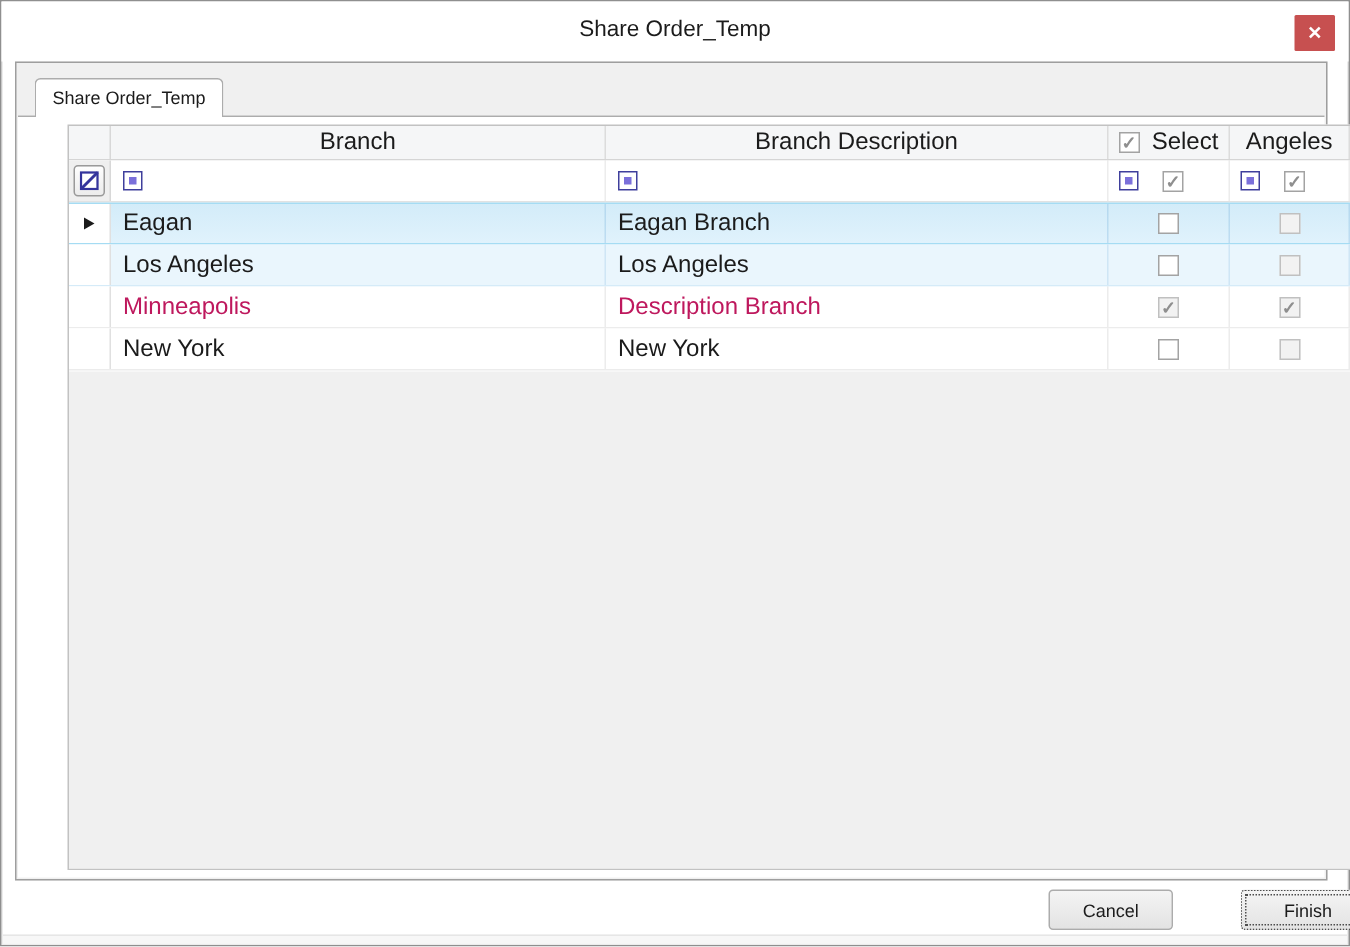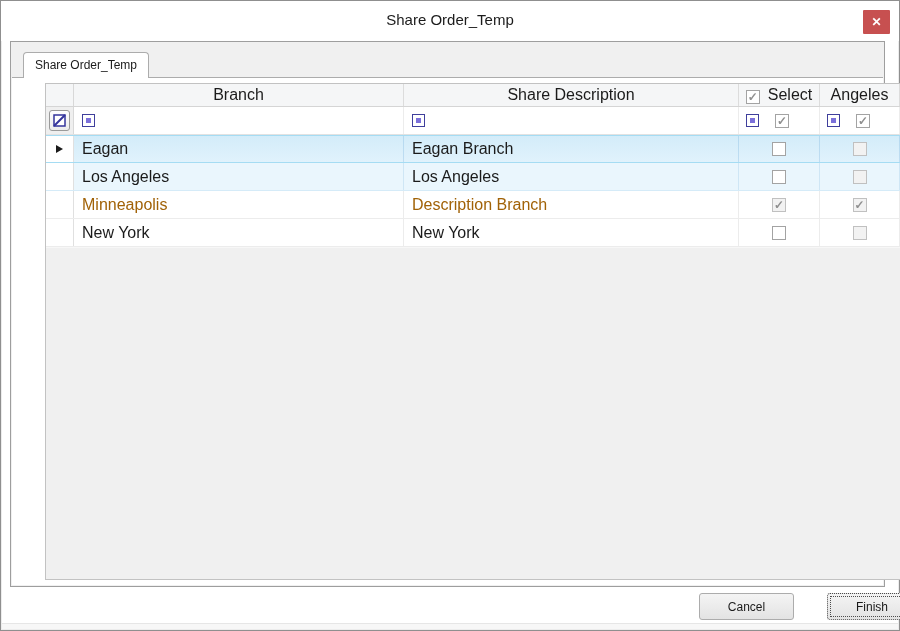--- a/index.html
+++ b/index.html
@@ -38,58 +38,58 @@
   .c-desc { width:335px; flex:0 0 335px; }
   .c-sel { width:81px; flex:0 0 81px; }
   .c-def { flex:1 1 auto; }
   .cell { display:flex; align-items:center; padding-left:8px;
           border-right:1px solid rgba(120,120,120,0.14); }
   .cb-cell { justify-content:center; padding-left:0; }
 
   .hrow { height:23px; flex:0 0 23px; background:#F5F6F7; border-bottom:1px solid #D5D5D5; }
   .hrow .cell { justify-content:center; padding-left:0; border-right:1px solid #DCDCDC; }
   .hrow .c-ind { background:#F5F6F7; }
-  .hsel { display:flex; align-items:flex-end; gap:8px; }
+  .hsel { display:flex; align-items:center; gap:8px; }
 
   .frow { height:28px; flex:0 0 28px; background:#fff; border-bottom:1px solid #E2E2E2; }
   .frow .c-ind { background:#EFEFEF; }
   .clear-filter-btn { width:21px; height:21px; border:1px solid #9A9A9A; border-radius:3px;
                       background:linear-gradient(#FEFEFE,#ECECEC);
                       display:flex; align-items:center; justify-content:center; }
   .filter-icon { width:13px; height:13px; border:1px solid #3F3F9C; background:#fff;
                  display:flex; align-items:center; justify-content:center; flex:0 0 13px; }
   .filter-icon i { width:5px; height:5px; background:#7B70DA; display:block; }
   .fcb { display:flex; align-items:center; padding-left:7px; }
   .fcb .cb { margin-left:16px; }
 
   .drow { height:28px; flex:0 0 28px; background:#fff; border-bottom:1px solid #ECECEC; }
   .drow .c-ind { border-right:1px solid #E0E0E0; }
   .row-focused { background:linear-gradient(#D3ECF9,#E0F2FC);
                  border-top:1px solid #A5DCF3; border-bottom:1px solid #A5DCF3; }
   .row-focused .cell { border-right:1px solid rgba(90,160,210,0.25);align-items:center; }
   .row-hl { background:#EAF6FD; border-bottom:1px solid #D5EBF8; }
   .row-hl .cell { border-right:1px solid rgba(90,160,210,0.18); }
-  .row-disabled { color:#a16207; }
+  .row-disabled { color:#be185d; }
 
   .arrow-right { width:0; height:0; border-left:7px solid #1b1b1b;
                  border-top:4px solid transparent; border-bottom:4px solid transparent; }
 
   .cb { width:14px; height:14px; border:1px solid #A3A3A3; background:#fff;
         display:flex; align-items:center; justify-content:center; }
   .cb.disabled { border-color:#C0C0C0; background:#F2F2F2; }
   .cb.checked::after { content:"\2713"; color:#8F8F8F; font-size:12px;
                        font-weight:bold; line-height:1; }
 
   .empty-area { flex:1 1 auto; background:#F0F0F0; border-top:1px solid #F7F7F7; }
 
   
   .btn { position:absolute; top:592px; height:27px; border:1px solid #ACACAC;
          border-radius:3px; background:linear-gradient(#F4F4F4,#E3E3E3);
          font-size:12px; color:#1b1b1b; font-family:"Liberation Sans", sans-serif; }
-  .btn-cancel { left:698px; width:95px; }
+  .btn-cancel { left:698px; width:83px; }
   .btn-finish { left:826px; width:90px; border:1px dotted #4C4C4C;
                 outline:1px dotted #4C4C4C; outline-offset:-4px; }
 
   .bottom-strip { position:absolute; left:1px; right:1px; bottom:1px; height:6px;
                   background:#F7F7F7; border-top:1px solid #E6E6E6; }
 </style>
 </head>
 <body>
 
 <div class="window">
@@ -108,21 +108,21 @@
     <div class="tabpage">
 
       <div class="grid">
 
         <div class="grow hrow">
           <div class="c-ind"></div>
           <div class="cell c-branch">
             <span>Branch</span>
           </div>
           <div class="cell c-desc">
-            <span>Share Description</span>
+            <span>Branch Description</span>
           </div>
           <div class="cell c-sel">
             <span class="hsel">
               <span class="cb checked"></span>
               <span>Select</span>
             </span>
           </div>
           <div class="cell c-def">
             <span>Angeles</span>
           </div>

